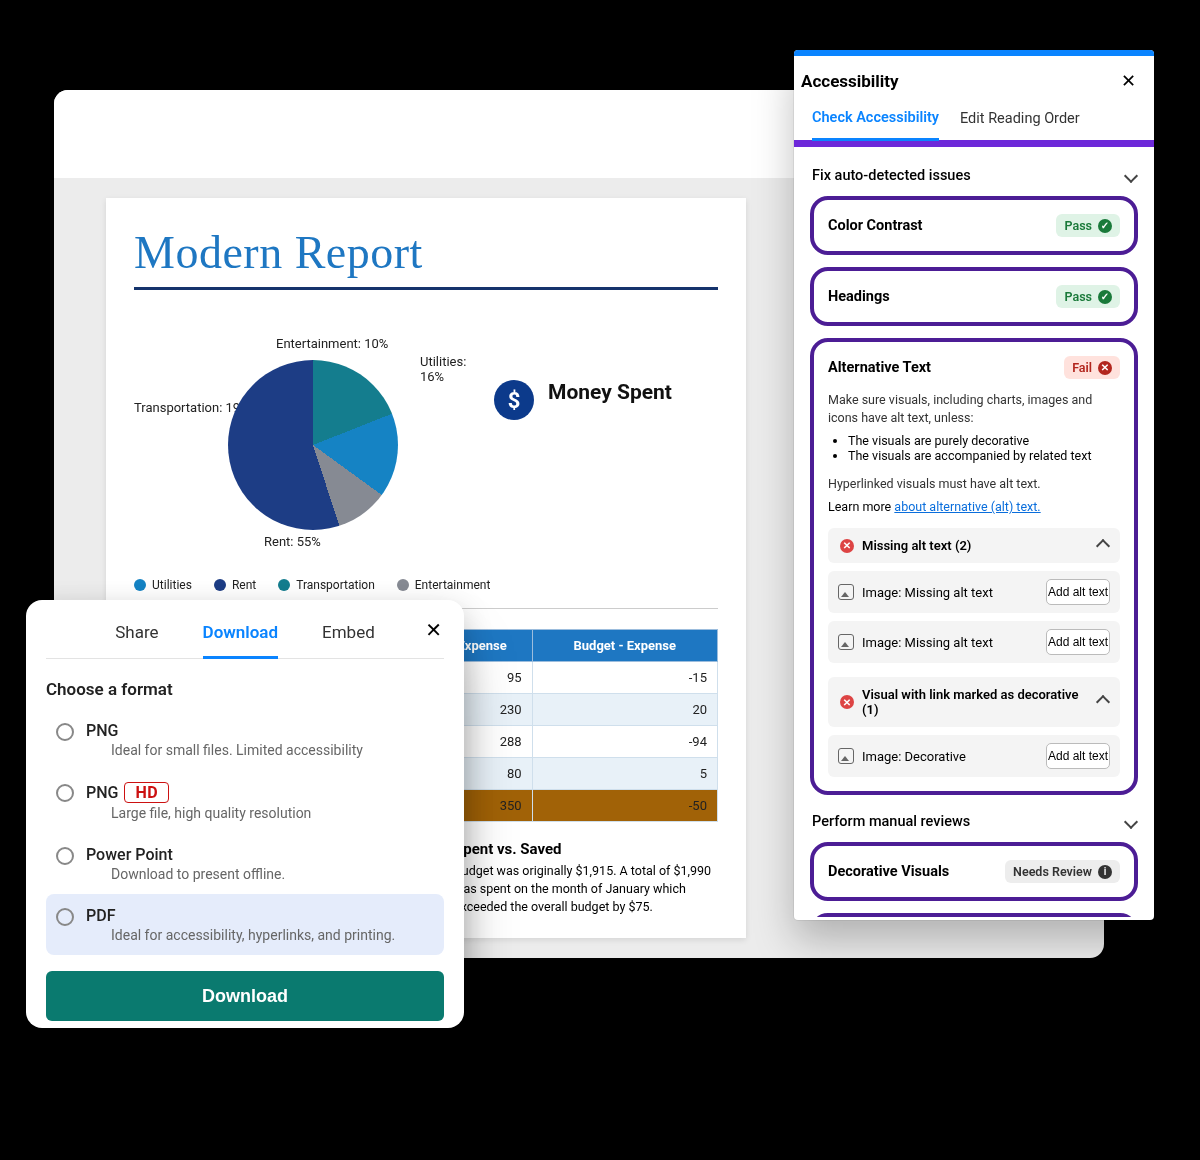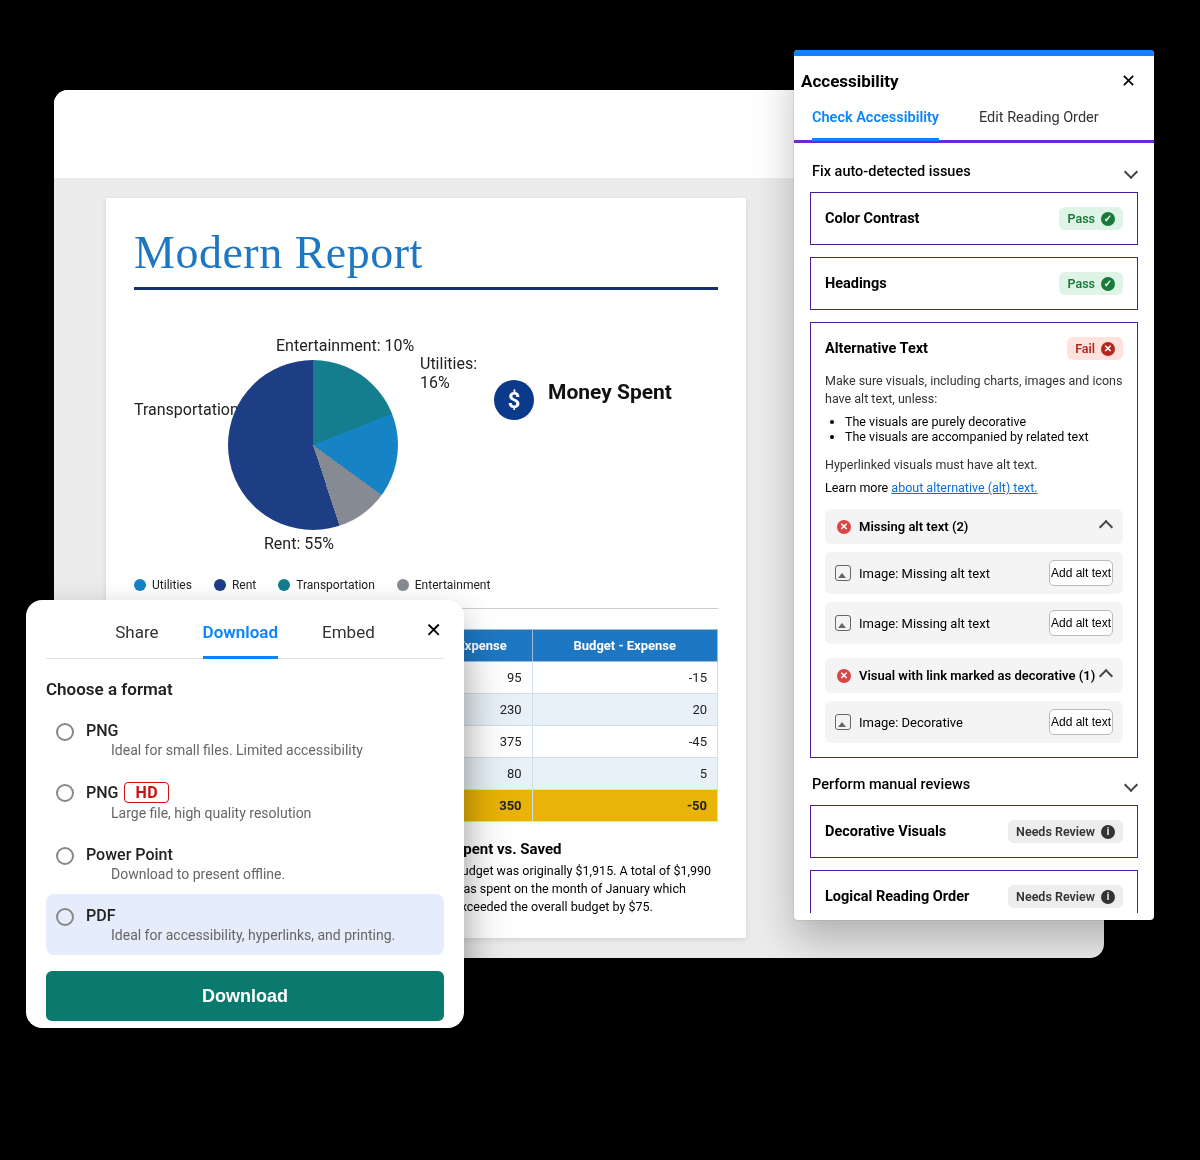--- a/index.html
+++ b/index.html
@@ -55,21 +55,21 @@
   .pie {
     position: absolute; left: 94px; top: 48px;
     width: 170px; height: 170px; border-radius: 50%;
     background: conic-gradient(
       #147d8e 0deg 68.4deg,
       #1583c4 68.4deg 126deg,
       #868a93 126deg 162deg,
       #1d3d85 162deg 360deg
     );
   }
-  .slice-label { position:absolute; font-size:16px; color:#222; }
+  .slice-label { position:absolute; font-size:13px; color:#222; }
   .slice-label.l1 { left:142px; top:24px; }
   .slice-label.l2 { left:286px; top:42px; }
   .slice-label.l3 { left:0px;   top:88px; }
   .slice-label.l4 { left:130px; top:222px; }
 
   .legend { margin-top:6px; display:flex; gap:22px; flex-wrap:wrap; font-size:12px; color:#222;}
   .legend-item { display:flex; align-items:center; gap:6px; }
   .legk { width:12px; height:12px; border-radius:50%; }
   .k-util { background:#1583c4;}
   .k-rent { background:#1d3d85;}
@@ -91,21 +91,21 @@
   table.expense th {
     background:#1e77c2; color:#fff; font-weight:700;
     padding:8px 6px; text-align:center; border:1px solid #9cbddd;
   }
   table.expense th.first { text-align:left; width:36%; }
   table.expense td {
     border:1px solid #cfdfec; padding:8px 10px; text-align:right; color:#222;
   }
   table.expense td.first { text-align:left; font-weight:600; }
   table.expense tr:nth-child(even) td { background:#e8f1f8; }
-  table.expense tr.total td { background:#eab308; font-weight:700;margin-top:11px; }
+  table.expense tr.total td { background:#a16207; font-weight:400;margin-top:11px; }
 
   .table-summary { margin-top:18px; }
   .table-summary h4 { font-size:15px; font-weight:700; }
   .table-summary p  { font-size:12.5px; line-height:1.45; margin-top:4px; max-width:270px;}
 
   
   .dl-modal {
     position:absolute;
     left:26px; top:600px;
     width:438px; height:428px;
@@ -152,35 +152,35 @@
     background:#fff;
     border-radius:4px;
     box-shadow: 0 0 0 1px rgba(0,0,0,.06), 0 20px 40px rgba(0,0,0,.25);
     z-index:20;
     overflow:hidden;
   }
   .a11y-top { height:6px; background:#0a84ff; }
   .a11y-head { display:flex; align-items:flex-end; justify-content:space-between; padding:14px 18px 8px 7px;}
   .a11y-head h3 { font-size:17px; font-weight:700; }
   .a11y-close { font-size:18px; cursor:pointer;}
-  .a11y-tabs { display:flex; gap:40px; padding:0 18px; border-bottom:3px solid #6d28d9;}
+  .a11y-tabs { display:flex; gap:21px; padding:0 18px; border-bottom:7px solid #6d28d9;align-items:center;}
   .a11y-tab { padding:10px 0 12px 0; font-size:14.5px; color:#333;}
   .a11y-tab.active { color:#0a84ff; font-weight:600; border-bottom:3px solid #0a84ff; margin-bottom:-1px;}
   .a11y-body { padding:14px 16px 10px 16px; overflow:auto; height:calc(100% - 100px);}
   .sec-row {
     display:flex; align-items:center; justify-content:space-between;
     font-size:14.5px; font-weight:500; padding:6px 2px 12px 2px;
   }
   .chev {
     width:10px;height:10px;border-right:2px solid #444;border-bottom:2px solid #444;
     transform:rotate(45deg);
   }
   .chev.up { transform:rotate(-135deg);}
   .check-card {
-    border:1px solid #4c1d95; border-radius:0;
+    border:4px solid #4c1d95; border-radius:18px;
     padding:14px 14px; margin-bottom:12px;
   }
   .check-card .row1 { display:flex; justify-content:space-between; align-items:center; }
   .check-card .title { font-size:14.5px; font-weight:700;}
   .badge {
     display:inline-flex; align-items:center; gap:6px;
     font-size:12.5px; font-weight:600;
     padding:4px 8px; border-radius:6px;
   }
   .badge.pass { background:#dff3e6; color:#1a7a3a;}
@@ -284,22 +284,22 @@
           </tr>
         <tr>
             <td class="first">Rent</td>
             <td>250</td>
             <td>230</td>
             <td>20</td>
           </tr>
         <tr>
             <td class="first">Electricity</td>
             <td>300</td>
-            <td>375</td>
-            <td>-45</td>
+            <td>288</td>
+            <td>-94</td>
           </tr>
         <tr>
             <td class="first">Gas</td>
             <td>85</td>
             <td>80</td>
             <td>5</td>
           </tr>
         <tr class="total">
             <td class="first">Total</td>
             <td>300</td>

